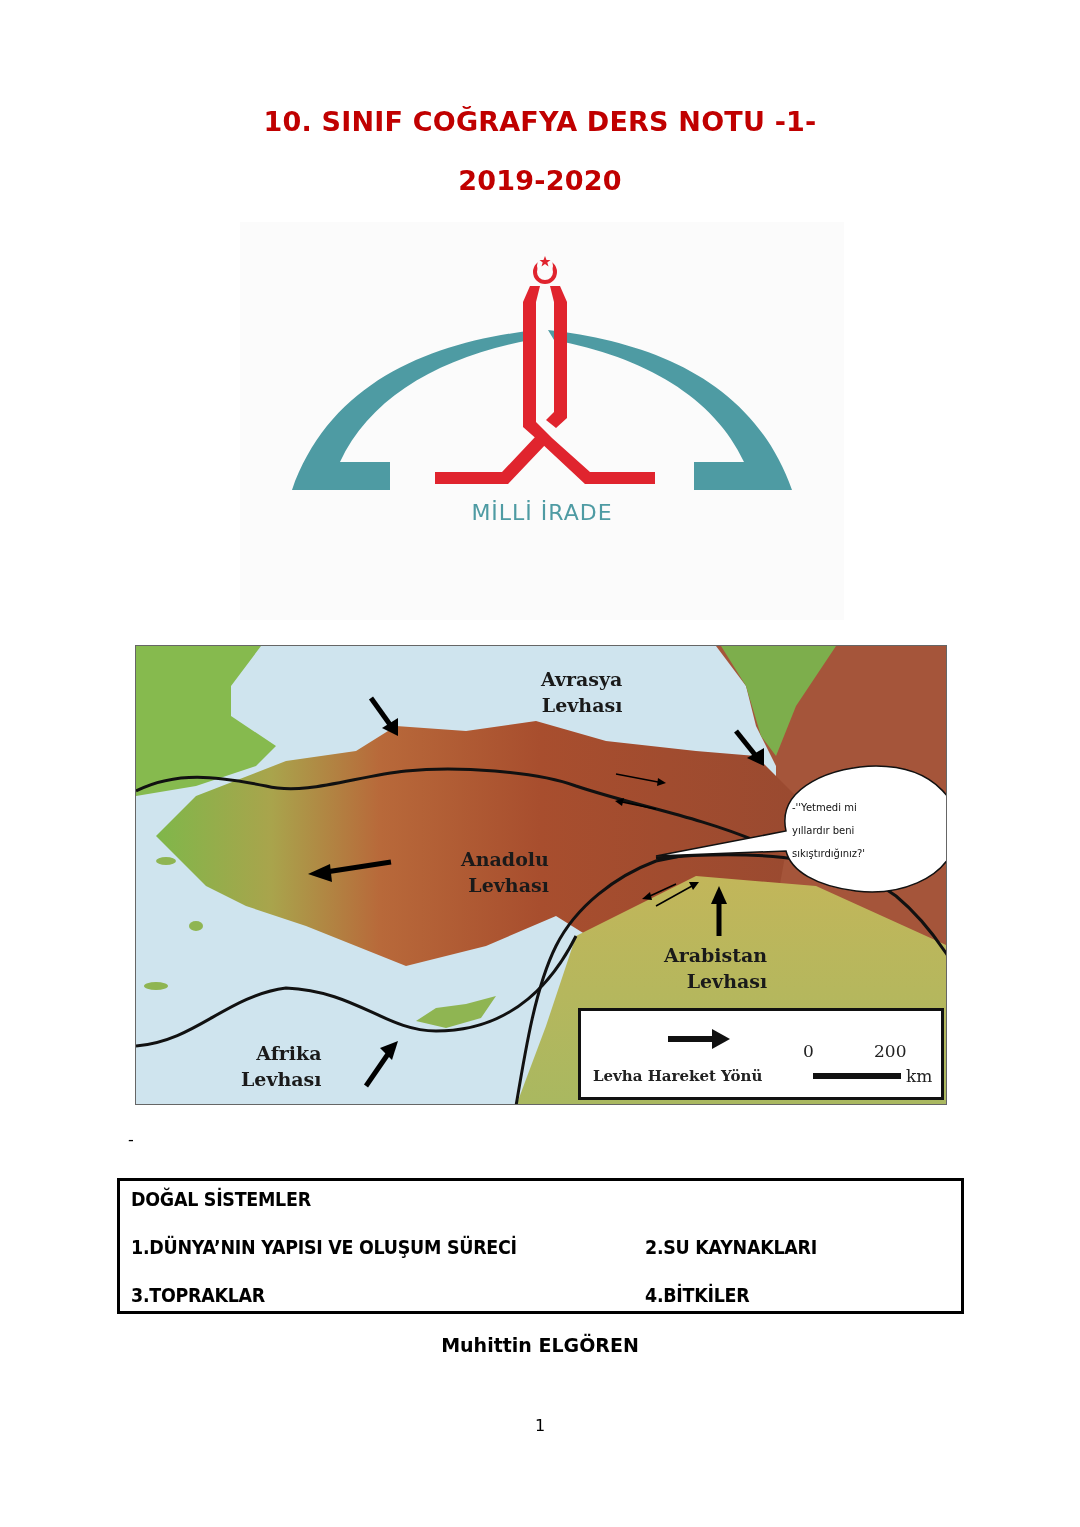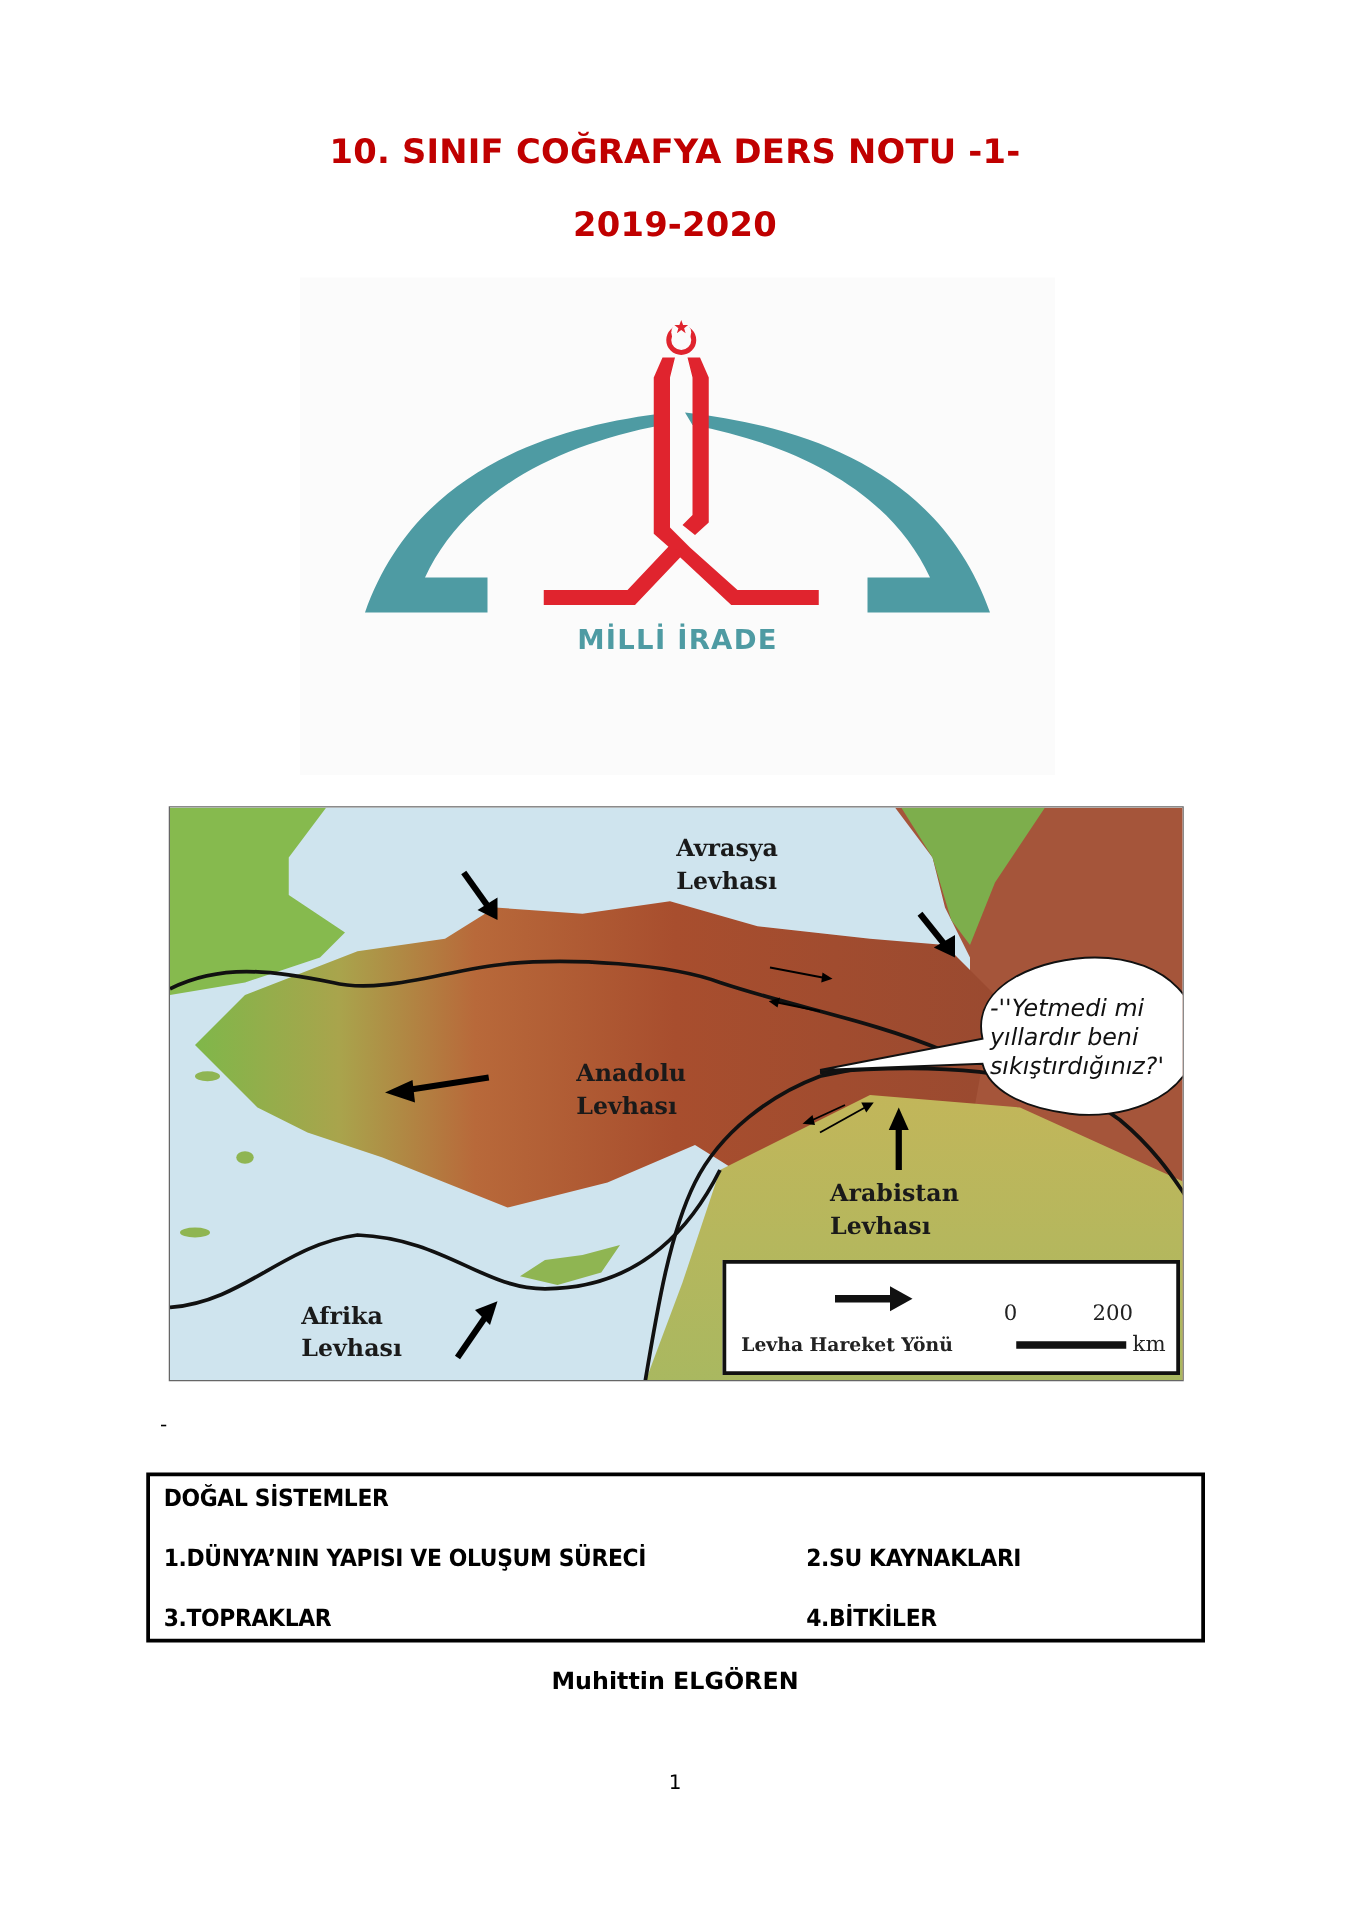--- a/index.html
+++ b/index.html
@@ -12,38 +12,38 @@
   }
   #title1 { top: 106px; }
   #title2 { top: 165px; }
 
   .logo {
     position: absolute; left: 240px; top: 222px; width: 604px; height: 398px;
     background: #fbfbfb;
   }
   .logo svg { position: absolute; left: 0; top: 0; }
   .logo-line {
-    position: absolute; left: 0; width: 604px; text-align: center; font-weight: bold;
+    position: absolute; left: 0; width: 604px; text-align: center; font-weight: normal;
   }
   #logo-l1 { top: 278px; color: #4e9ba3; font-size: 22px; letter-spacing: 1px; }
   #logo-l2 { top: 308px; color: #4e9ba3; font-size: 22px; letter-spacing: 1px; }
   #logo-l3 { top: 344px; color: #d0303b; font-size: 15px; font-weight: normal; letter-spacing: 0.4px; }
 
   .map {
     position: absolute; left: 135px; top: 645px; width: 812px; height: 460px;
     border: 1px solid #666; overflow: hidden;
   }
   .map svg { position: absolute; left: 0; top: 0; }
   .map-label {
     position: absolute; font-family: "DejaVu Serif", serif; font-weight: bold;
-    font-size: 19px; color: #1a1a1a; text-align: left; line-height: 26px;
+    font-size: 19px; color: #1a1a1a; text-align: right; line-height: 26px;
   }
   .bubble-text {
     position: absolute; left: 656px; top: 150px; width: 140px;
-    font-style: italic; font-size: 19px; line-height: 23px; color: #111;
+    font-size: 10px; line-height: 23px; color: #111;
   }
   .legend {
     position: absolute; left: 442px; top: 362px; width: 366px; height: 92px;
     background: #fff; border: 3px solid #111;
   }
   .legend-label {
     position: absolute; left: 12px; top: 56px; font-family: "DejaVu Serif", serif;
     font-weight: bold; font-size: 15px; color: #222; text-align: right;
   }
   .legend-num {

